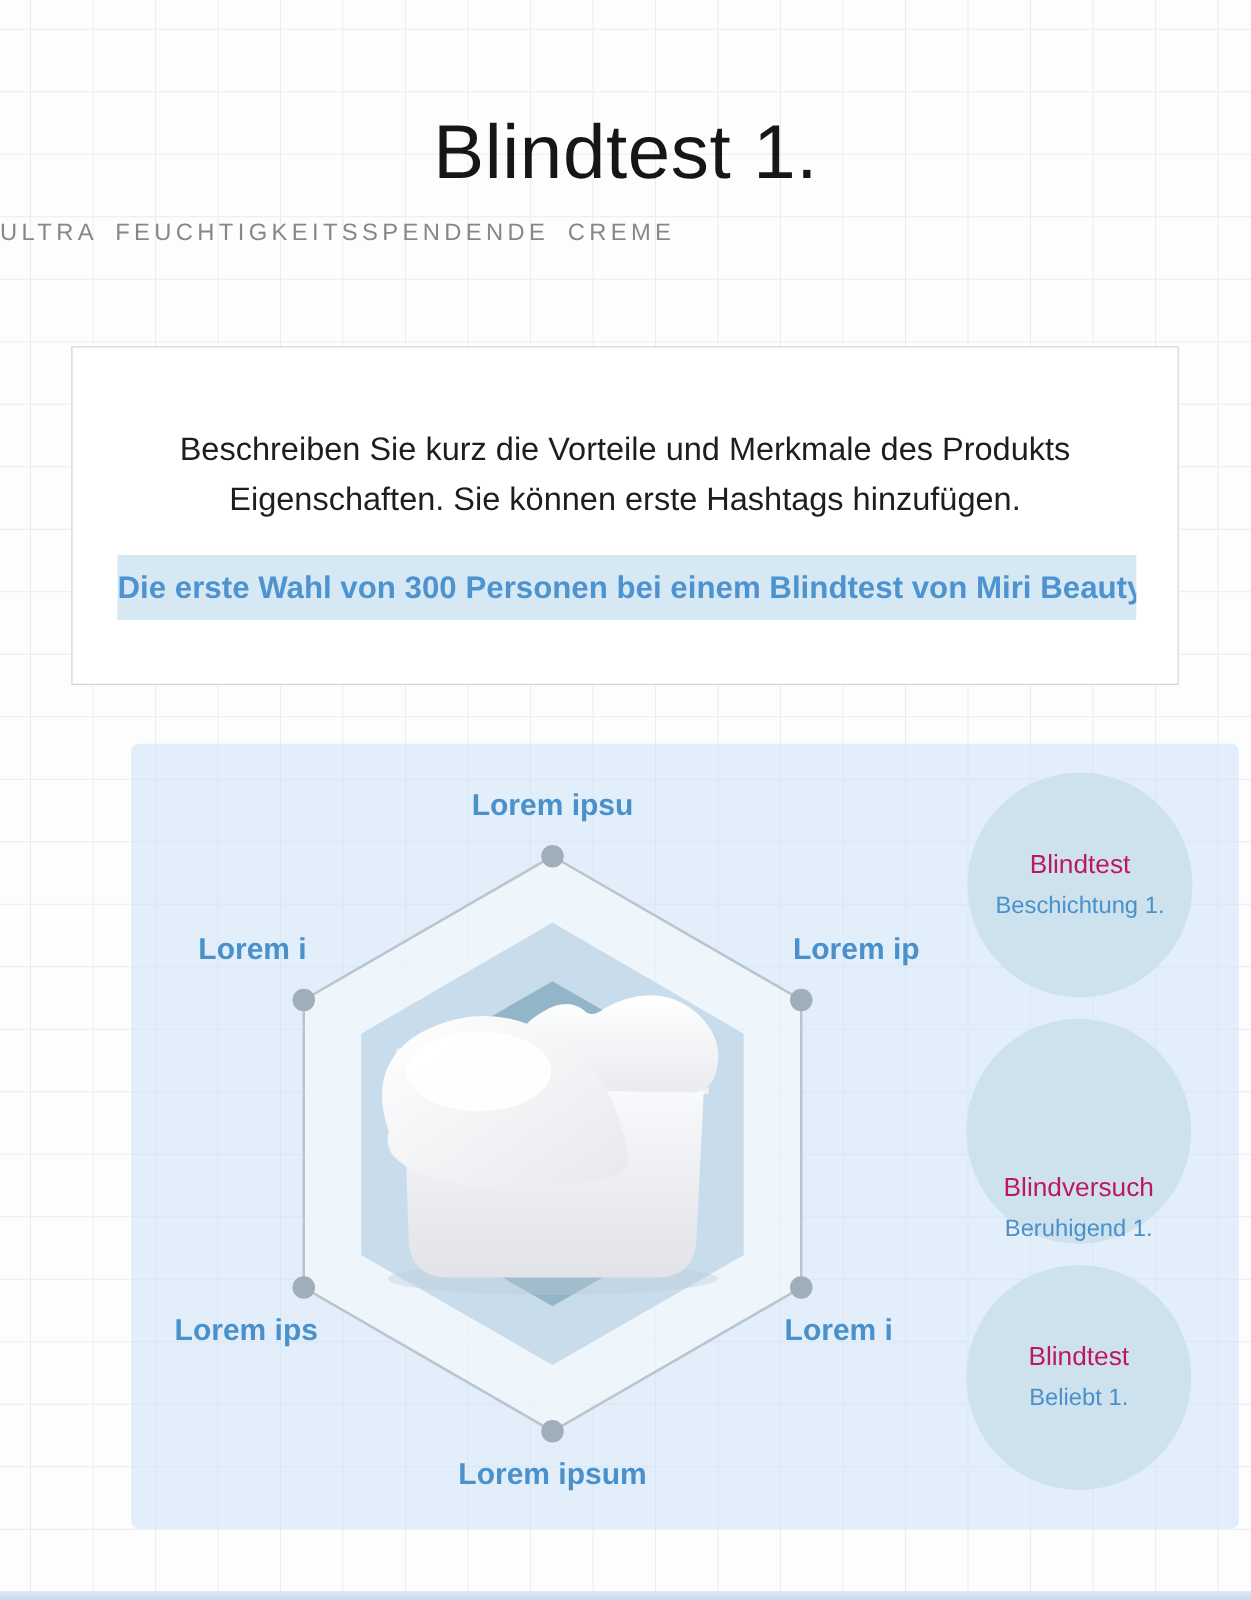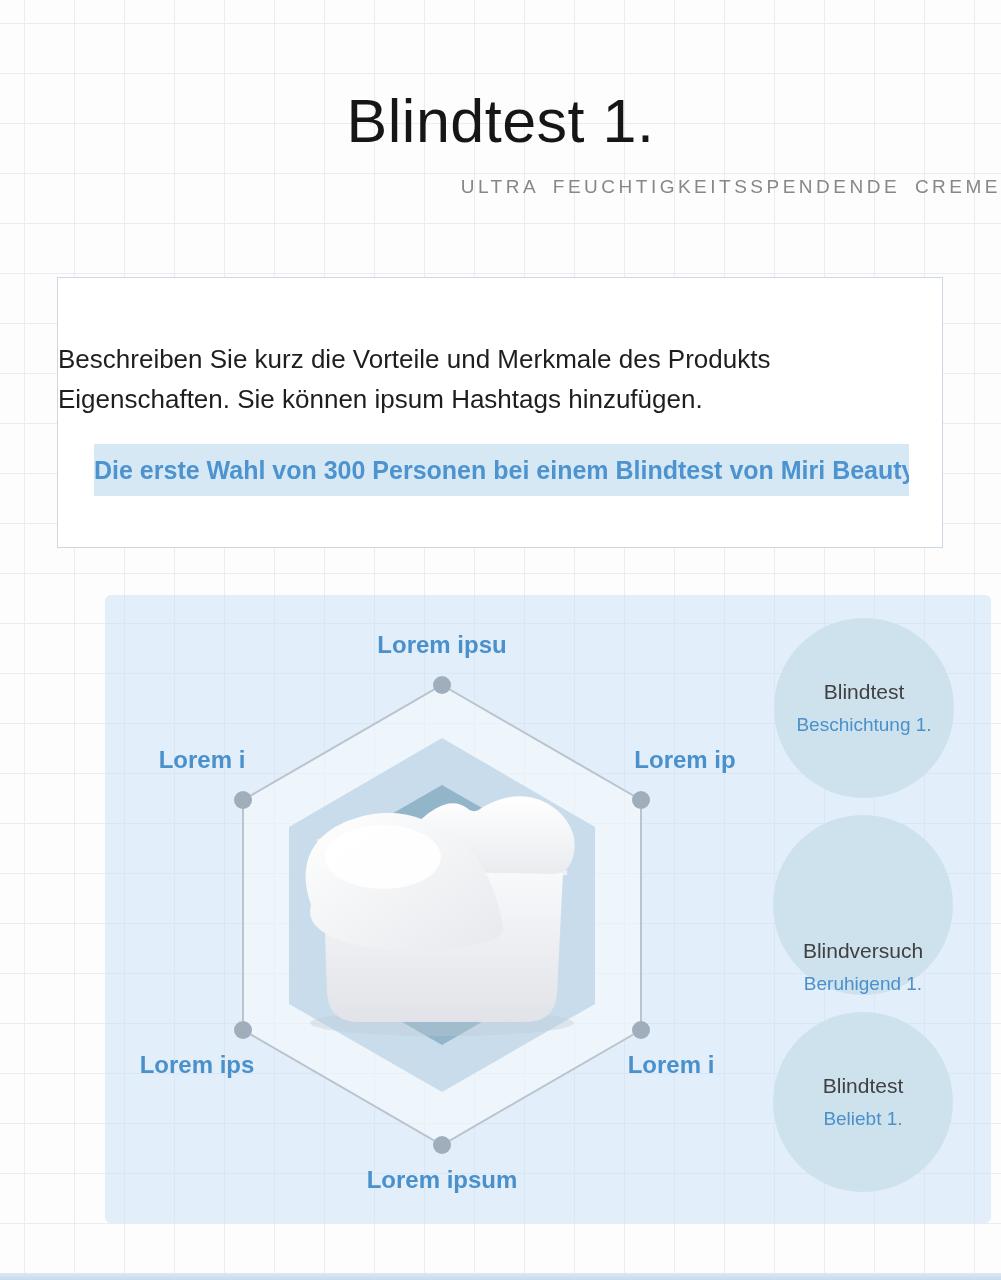--- a/index.html
+++ b/index.html
@@ -17,32 +17,32 @@
   }
 
   
   .page-title{
     position:absolute; top:86px; left:0; width:100%;
     text-align:center; font-size:61px; font-weight:500;
     color:#161616; letter-spacing:0.5px;
   }
   .page-subtitle{
     position:absolute; top:176px; left:0; width:100%;
-    text-align:right; font-size:19px; color:#878787;
+    text-align:left; font-size:19px; color:#878787;
     letter-spacing:3.5px; word-spacing:6px;
   }
 
   
   .desc-box{
     position:absolute; left:57px; top:277px; width:886px; height:271px;
     background:#ffffff; border:1px solid #ccd9e3;
   }
   .desc-text{
     position:absolute; top:61px; left:0; width:100%;
-    font-size:26px; color:#1e1e1e; line-height:40px;
+    text-align:center; font-size:26px; color:#1e1e1e; line-height:40px;
   }
   .highlight-banner{
     position:absolute; left:36px; right:33px; top:166px; height:52px;
     background:#d7e8f5; color:#4d93cf;
     font-weight:bold; font-size:25px; text-align:center; line-height:52px;
     white-space:nowrap; overflow:hidden;
   }
 
   
   .panel{
@@ -65,40 +65,40 @@
   
   .badge{
     position:absolute; width:180px; height:180px; border-radius:50%;
     background:#cee2ee;
     display:flex; flex-direction:column; align-items:center; justify-content:center;
     gap:10px; text-align:center;
   }
   .badge-1{ left:669px; top:23px;  }
   .badge-2{ left:668px; top:220px;justify-content:flex-end; }
   .badge-3{ left:668px; top:417px; }
-  .b-title{ font-size:21px; color:#404040; }
+  .b-title{ font-size:21px; color:#be185d; }
   .b-sub{ font-size:19px; color:#4a90cb; }
 
   .bottom-strip{
     position:absolute; left:0; right:0; bottom:0; height:7px;
     background:linear-gradient(to bottom,#dde8f4,#c8daee);
   }
 </style>
 </head>
 <body>
 
 <div class="canvas">
 
   <h1 class="page-title">Blindtest 1.</h1>
   <div class="page-subtitle">ULTRA FEUCHTIGKEITSSPENDENDE CREME</div>
 
   <section class="desc-box">
     <div class="desc-text">
       <p>Beschreiben Sie kurz die Vorteile und Merkmale des Produkts</p>
-      <p>Eigenschaften. Sie können ipsum Hashtags hinzufügen.</p>
+      <p>Eigenschaften. Sie können erste Hashtags hinzufügen.</p>
     </div>
     <div class="highlight-banner">Die erste Wahl von 300 Personen bei einem Blindtest von Miri Beauty!</div>
   </section>
 
   <section class="panel">
 
     <svg width="886" height="628" viewBox="0 0 886 628">
       <defs>
         <linearGradient id="gBody" x1="0" y1="0" x2="0" y2="1">
           <stop offset="0" stop-color="#f8f9fb"></stop>

